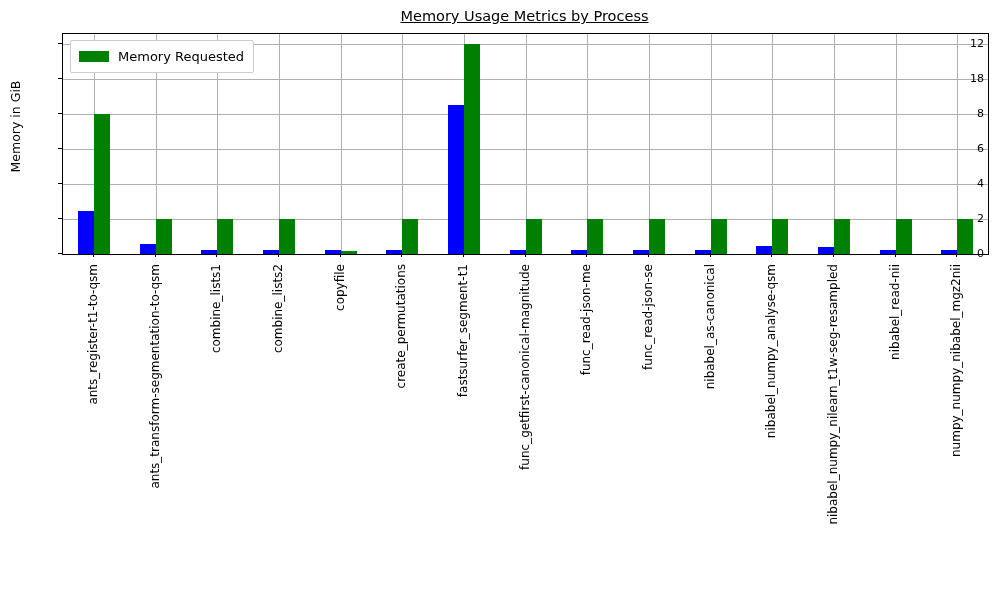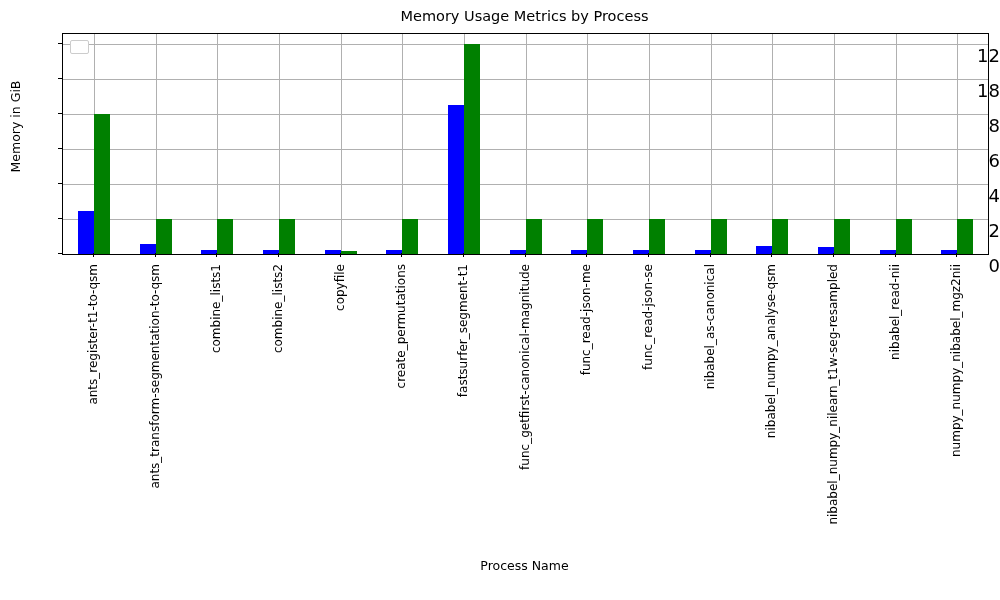--- a/index.html
+++ b/index.html
@@ -25,20 +25,21 @@
   
   #chart-title {
     position: absolute;
     left: 62px;
     top: 8px;
     width: 925px;
     text-align: center;
     font-size: 14.5px;
     color: #000000;
     white-space: nowrap;
+    text-decoration: underline;
   }
 
   
   #ylabel {
     position: absolute;
     left: 0px;
     top: 0px;
     width: 253px;
     height: 22px;
     transform-origin: 0 0;
@@ -81,27 +82,26 @@
   .gridline-v {
     position: absolute;
     top: 0;
     height: 100%;
     width: 0;
     border-left: 1px solid #b0b0b0;
   }
 
   .ytick-label {
     position: absolute;
-    right: 0;
+    right: 16px;
     width: 52px;
     text-align: right;
-    font-size: 18px;
+    font-size: 11px;
     transform: translateY(-50%);
     white-space: nowrap;
-    margin-top: 12px;
   }
   .ytick-mark {
     position: absolute;
     left: 58px;
     width: 4px;
     height: 0;
     border-top: 1.1px solid #000000;
   }
 
   .xtick-mark {
@@ -298,17 +298,20 @@
       <div class="xtick-label-wrap" style="left: 894.5px;">
         <div class="xtick-label-inner" style="transform: rotate(-90deg) translate(-100%, -50%);">nibabel_read-nii</div>
       </div>
       <div class="xtick-mark" style="left: 956.167px;"></div>
       <div class="xtick-label-wrap" style="left: 956.167px;">
         <div class="xtick-label-inner" style="transform: rotate(-90deg) translate(-100%, -50%);">numpy_numpy_nibabel_mgz2nii</div>
       </div>
     </div>
 
   <div id="legend">
+      <div class="legend-row">
+        <span class="legend-swatch" style="background: rgb(0, 128, 0);"></span>
+        <span class="legend-text">Memory Requested</span>
+      </div>
     </div>
 
-  <div id="xlabel">Process Name</div>
 
 </div>
 
 </body></html>

